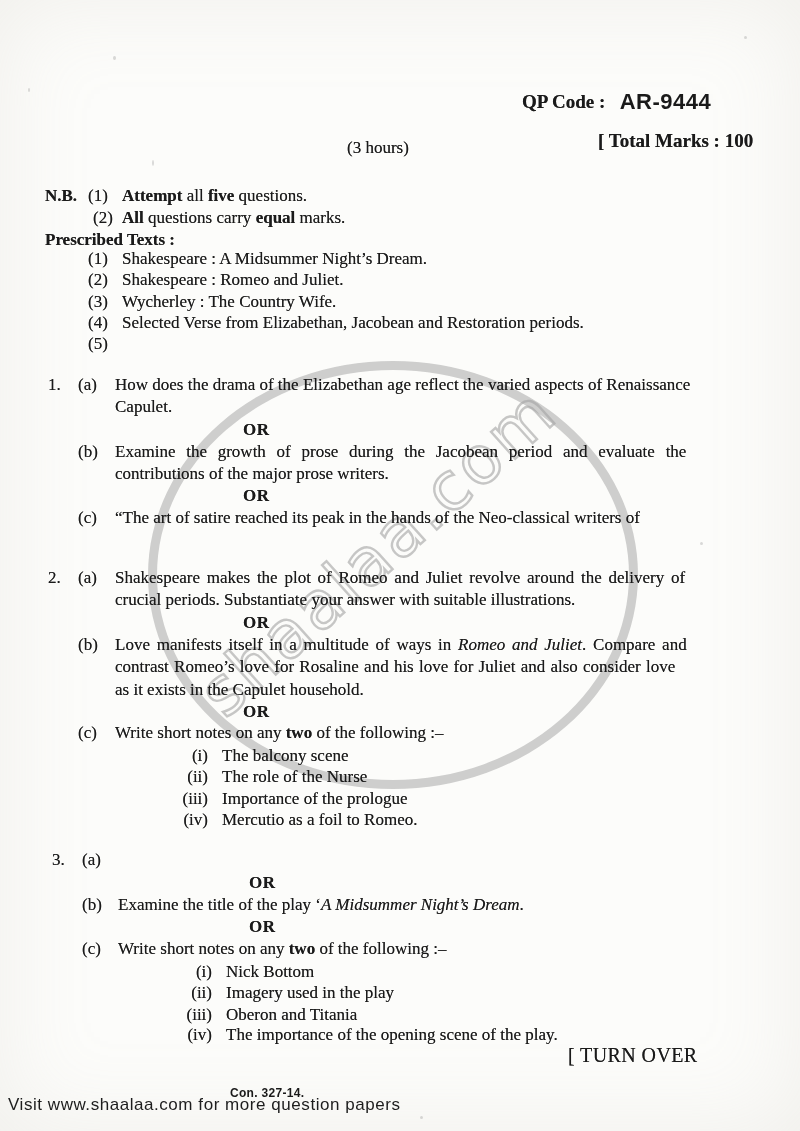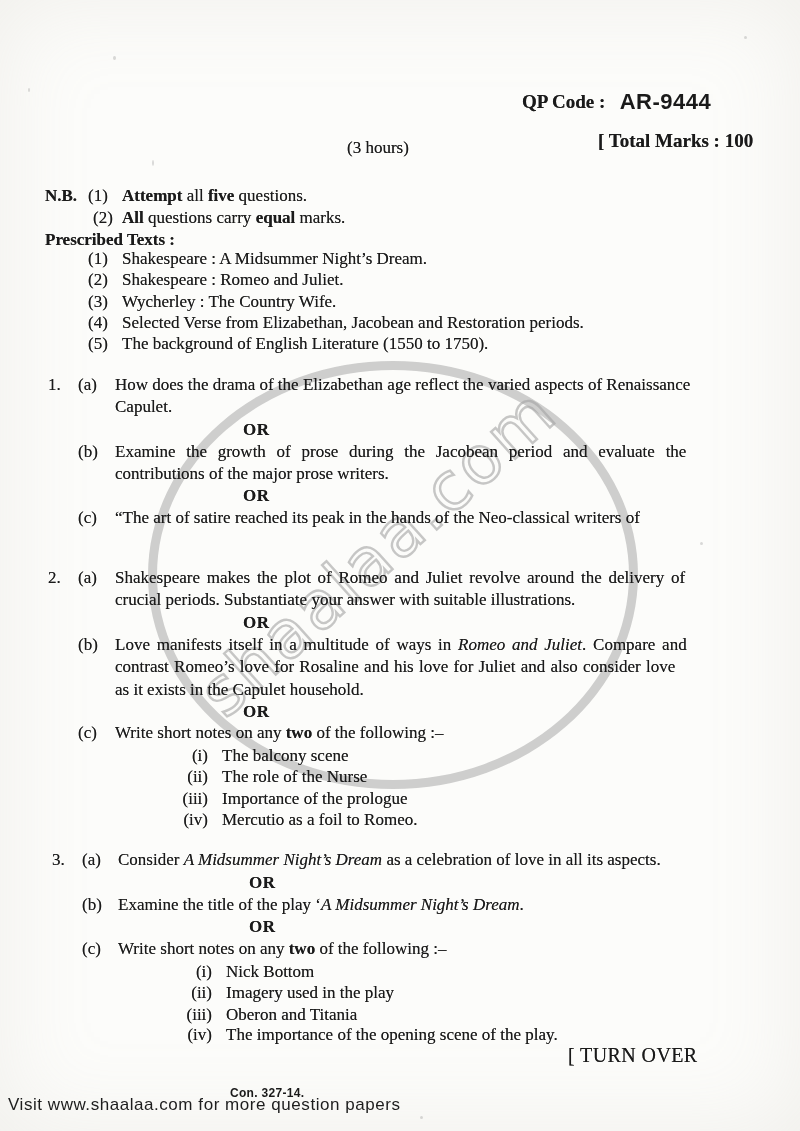--- a/index.html
+++ b/index.html
@@ -70,21 +70,20 @@
 
   <div class="line txt" style="left:88px;top:248px">(1)</div>
   <div class="line txt" style="left:122px;top:248px">Shakespeare : A Midsummer Night’s Dream.</div>
   <div class="line txt" style="left:88px;top:269px">(2)</div>
   <div class="line txt" style="left:122px;top:269px">Shakespeare : Romeo and Juliet.</div>
   <div class="line txt" style="left:88px;top:291px">(3)</div>
   <div class="line txt" style="left:122px;top:291px">Wycherley : The Country Wife.</div>
   <div class="line txt" style="left:88px;top:312px">(4)</div>
   <div class="line txt" style="left:122px;top:312px">Selected Verse from Elizabethan, Jacobean and Restoration periods.</div>
   <div class="line txt" style="left:88px;top:333px">(5)</div>
-  <div class="line txt" style="left:122px;top:333px">The background of English Literature (1550 to 1750).</div>
 
   <div class="line txt" style="left:48px;top:374px">1.</div>
   <div class="line txt" style="left:78px;top:374px">(a)</div>
   <div class="line txt" style="left:115px;top:374px">How does the drama of the Elizabethan age reflect the varied aspects of Renaissance</div>
   <div class="line txt" style="left:115px;top:396px">Capulet.</div>
   <div class="line txt or" style="left:243px;top:419px">OR</div>
   <div class="line txt" style="left:78px;top:441px">(b)</div>
   <div class="line txt" style="left:115px;top:463px">contributions of the major prose writers.</div>
   <div class="line txt ws6" style="left:115px;top:441px">Examine the growth of prose during the Jacobean period and evaluate the</div>
   <div class="line txt or" style="left:243px;top:485px">OR</div>
@@ -107,21 +106,20 @@
   <div class="line txt" style="left:222px;top:745px">The balcony scene</div>
   <div class="line txt num-right" style="left:158px;top:766px">(ii)</div>
   <div class="line txt" style="left:222px;top:766px">The role of the Nurse</div>
   <div class="line txt num-right" style="left:158px;top:788px">(iii)</div>
   <div class="line txt" style="left:222px;top:788px">Importance of the prologue</div>
   <div class="line txt num-right" style="left:158px;top:809px">(iv)</div>
   <div class="line txt" style="left:222px;top:809px">Mercutio as a foil to Romeo.</div>
 
   <div class="line txt" style="left:52px;top:849px">3.</div>
   <div class="line txt" style="left:82px;top:849px">(a)</div>
-  <div class="line txt" style="left:118px;top:849px"><span>Consider </span><span class="i">A Midsummer Night’s Dream</span><span> as a celebration of love in all its aspects.</span></div>
   <div class="line txt or" style="left:249px;top:872px">OR</div>
   <div class="line txt" style="left:82px;top:894px">(b)</div>
   <div class="line txt" style="left:118px;top:894px"><span>Examine the title of the play ‘</span><span class="i">A Midsummer Night’s Dream</span><span>.</span></div>
   <div class="line txt or" style="left:249px;top:916px">OR</div>
   <div class="line txt" style="left:82px;top:938px">(c)</div>
   <div class="line txt" style="left:118px;top:938px"><span>Write short notes on any </span><span class="b">two</span><span> of the following :–</span></div>
   <div class="line txt num-right" style="left:162px;top:961px">(i)</div>
   <div class="line txt" style="left:226px;top:961px">Nick Bottom</div>
   <div class="line txt num-right" style="left:162px;top:982px">(ii)</div>
   <div class="line txt" style="left:226px;top:982px">Imagery used in the play</div>

